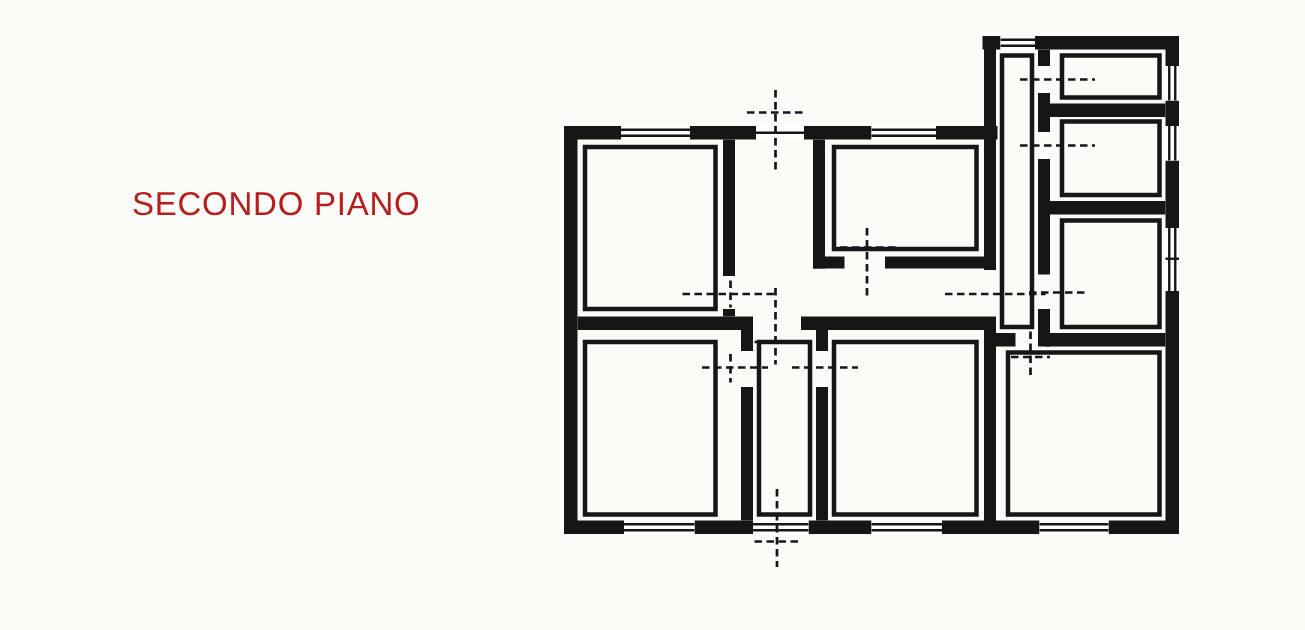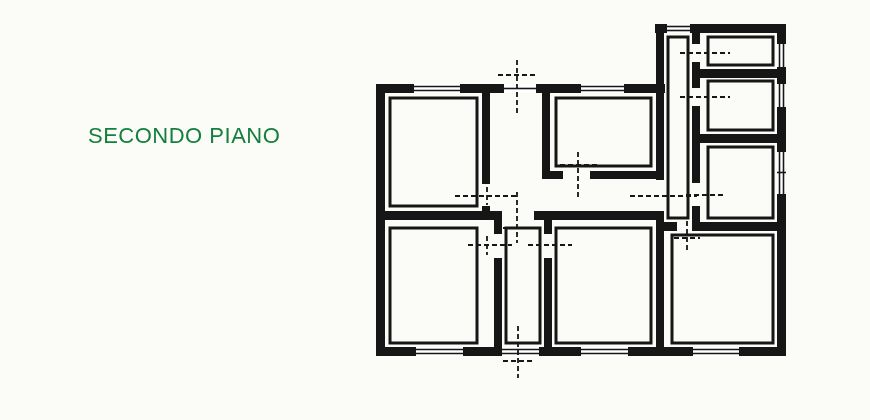--- a/index.html
+++ b/index.html
@@ -17,21 +17,21 @@
     font-size:22px;letter-spacing:0.5px;
     font-weight:400;
     user-select:none;
   }
   svg.plan{position:absolute;left:0;top:0;width:870px;height:420px;}
 </style>
 </head>
 <body>
 
 <div class="screen" style="background: rgb(251, 251, 248);">
-  <div class="floor-label" style="color: #15803d;">SECONDO PIANO</div>
+  <div class="floor-label" style="color: #b91c1c;">SECONDO PIANO</div>
   <svg class="plan" viewBox="0 0 870 420" xmlns="http://www.w3.org/2000/svg">
       <rect x="376" y="84" width="9" height="272" fill="#161616"></rect>
       <rect x="376" y="84" width="38" height="9" fill="#161616"></rect>
       <rect x="460" y="84" width="44" height="9" fill="#161616"></rect>
       <rect x="536" y="84" width="45" height="9" fill="#161616"></rect>
       <rect x="624" y="84" width="41" height="9" fill="#161616"></rect>
       <rect x="655" y="24" width="12" height="9" fill="#161616"></rect>
       <rect x="690" y="24" width="96" height="9" fill="#161616"></rect>
       <rect x="777" y="24" width="9" height="20" fill="#161616"></rect>
       <rect x="777" y="67" width="9" height="17" fill="#161616"></rect>

